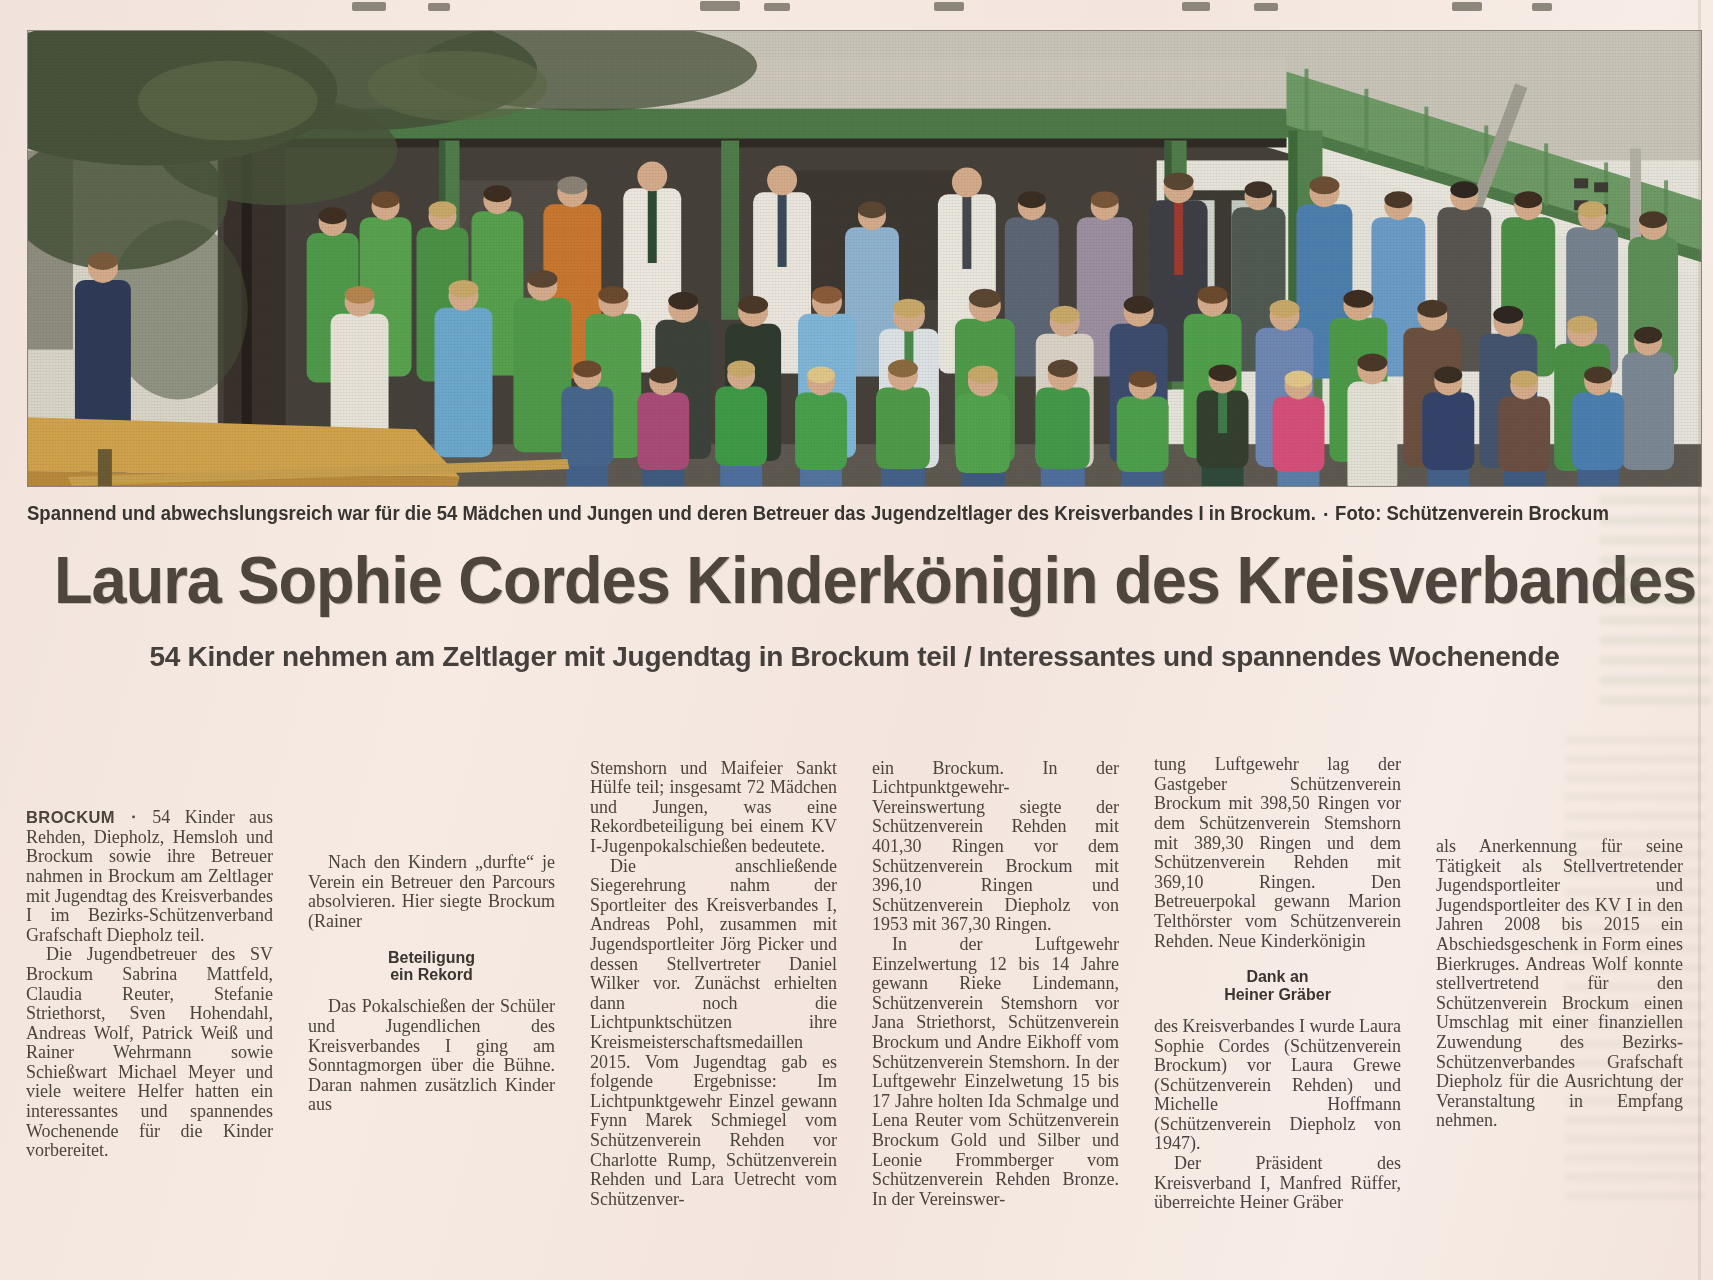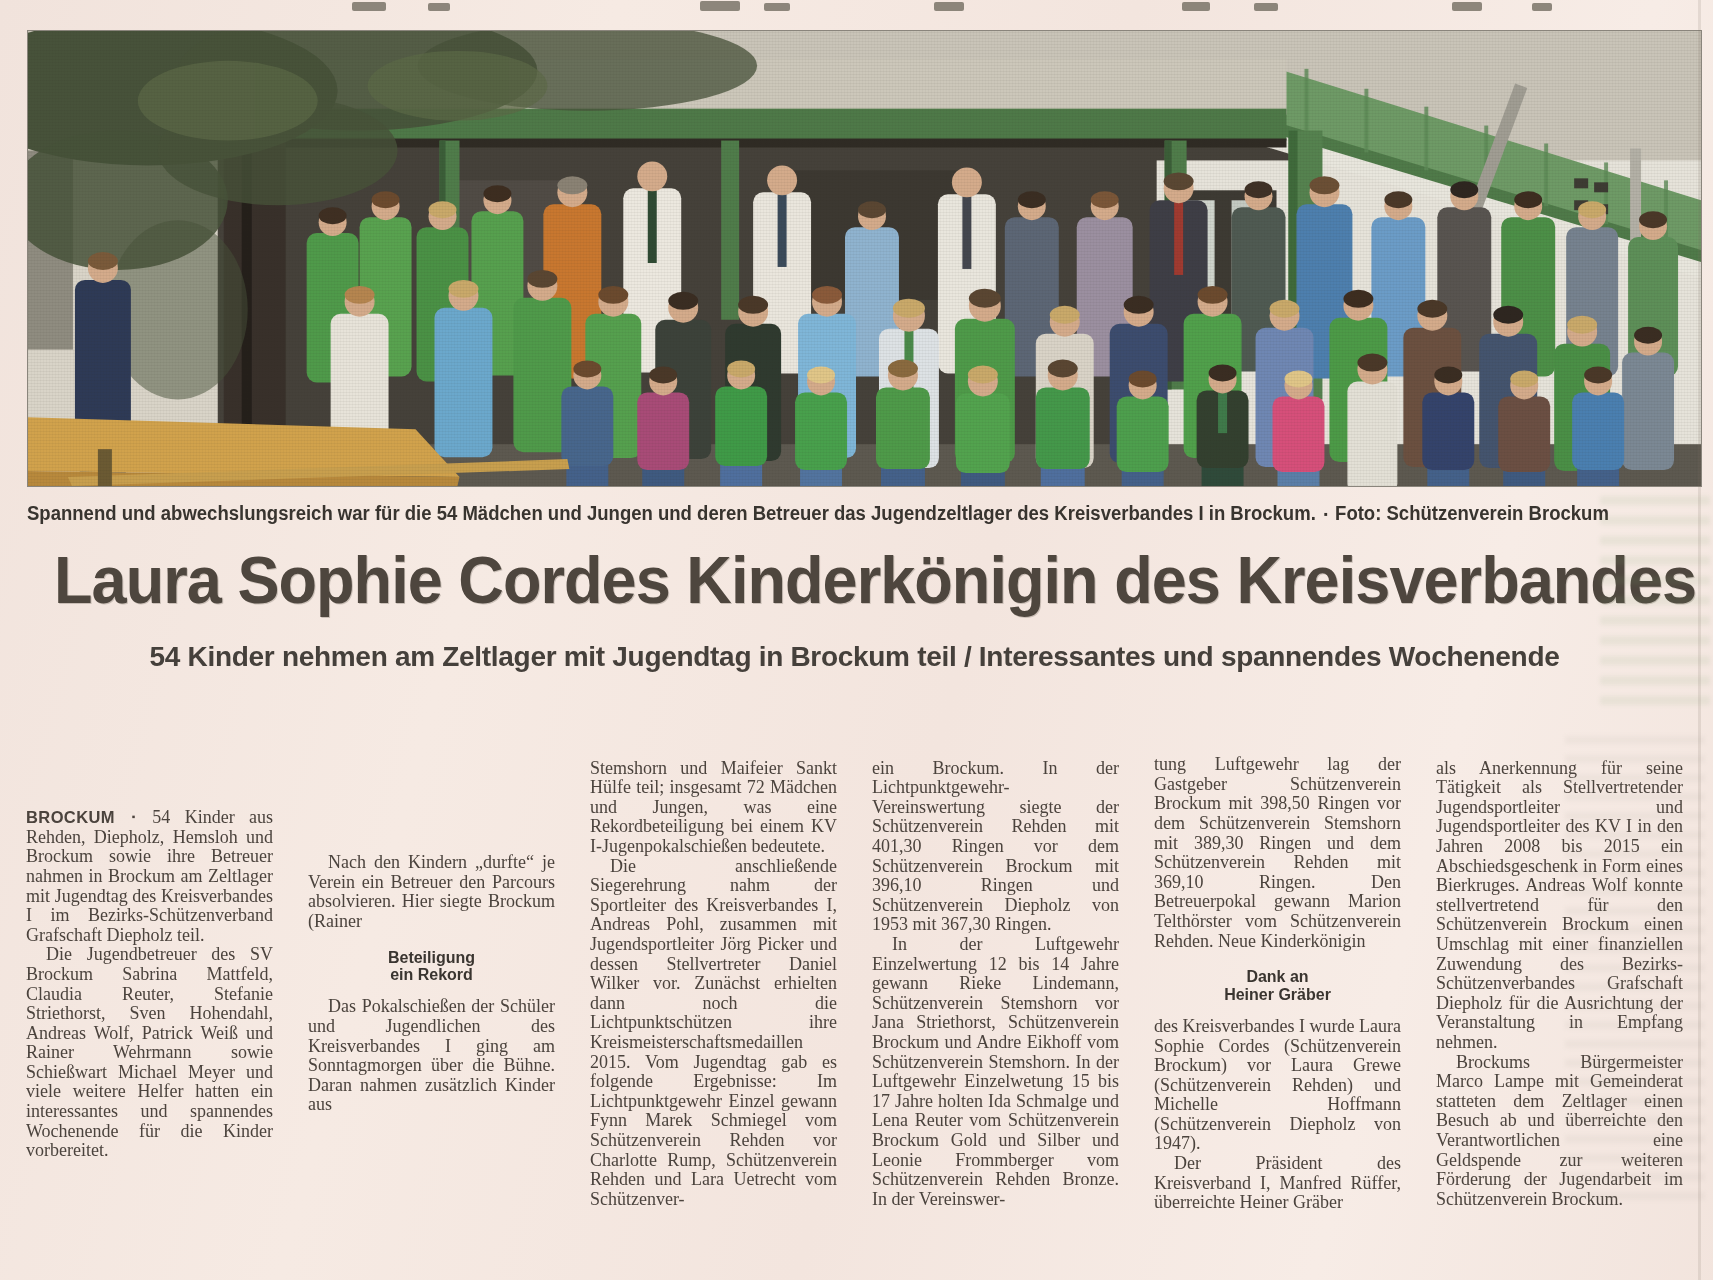--- a/index.html
+++ b/index.html
@@ -359,20 +359,19 @@
       </div>
     <div class="col">
         <p class="">tung Luftgewehr lag der Gastgeber Schützenverein Brockum mit 398,50 Ringen vor dem Schützenverein Stemshorn mit 389,30 Ringen und dem Schützenverein Rehden mit 369,10 Ringen. Den Betreuerpokal gewann Marion Telthörster vom Schützenverein Rehden. Neue Kinderkönigin</p>
         <div class="col-heading">Dank an
 Heiner Gräber</div>
         <p class="">des Kreisverbandes I wurde Laura Sophie Cordes (Schützenverein Brockum) vor Laura Grewe (Schützenverein Rehden) und Michelle Hoffmann (Schützenverein Diepholz von 1947).</p>
         <p class="indent">Der Präsident des Kreisverband I, Manfred Rüffer, überreichte Heiner Gräber</p>
       </div>
     <div class="col">
         <p class="">als Anerkennung für seine Tätigkeit als Stellvertretender Jugendsportleiter und Jugendsportleiter des KV I in den Jahren 2008 bis 2015 ein Abschiedsgeschenk in Form eines Bierkruges. Andreas Wolf konnte stellvertretend für den Schützenverein Brockum einen Umschlag mit einer finanziellen Zuwendung des Bezirks-Schützenverbandes Grafschaft Diepholz für die Ausrichtung der Veranstaltung in Empfang nehmen.</p>
-        <p class="indent">Brockums Bürgermeister Marco Lampe mit Gemeinderat statteten dem Zeltlager einen Besuch ab und überreichte den Verantwortlichen eine Geldspende zur weiteren Förderung der Jugendarbeit im Schützenverein Brockum.</p>
       </div>
   </div>
 
   <div class="bleed" style="left:1600px;top:495px;width:110px;height:210px;"></div>
   <div class="bleed gray" style="left:1565px;top:730px;width:140px;height:470px;"></div>
   <div class="fold" style="left:1698px;"></div>
 </div>
 
 </body></html>

